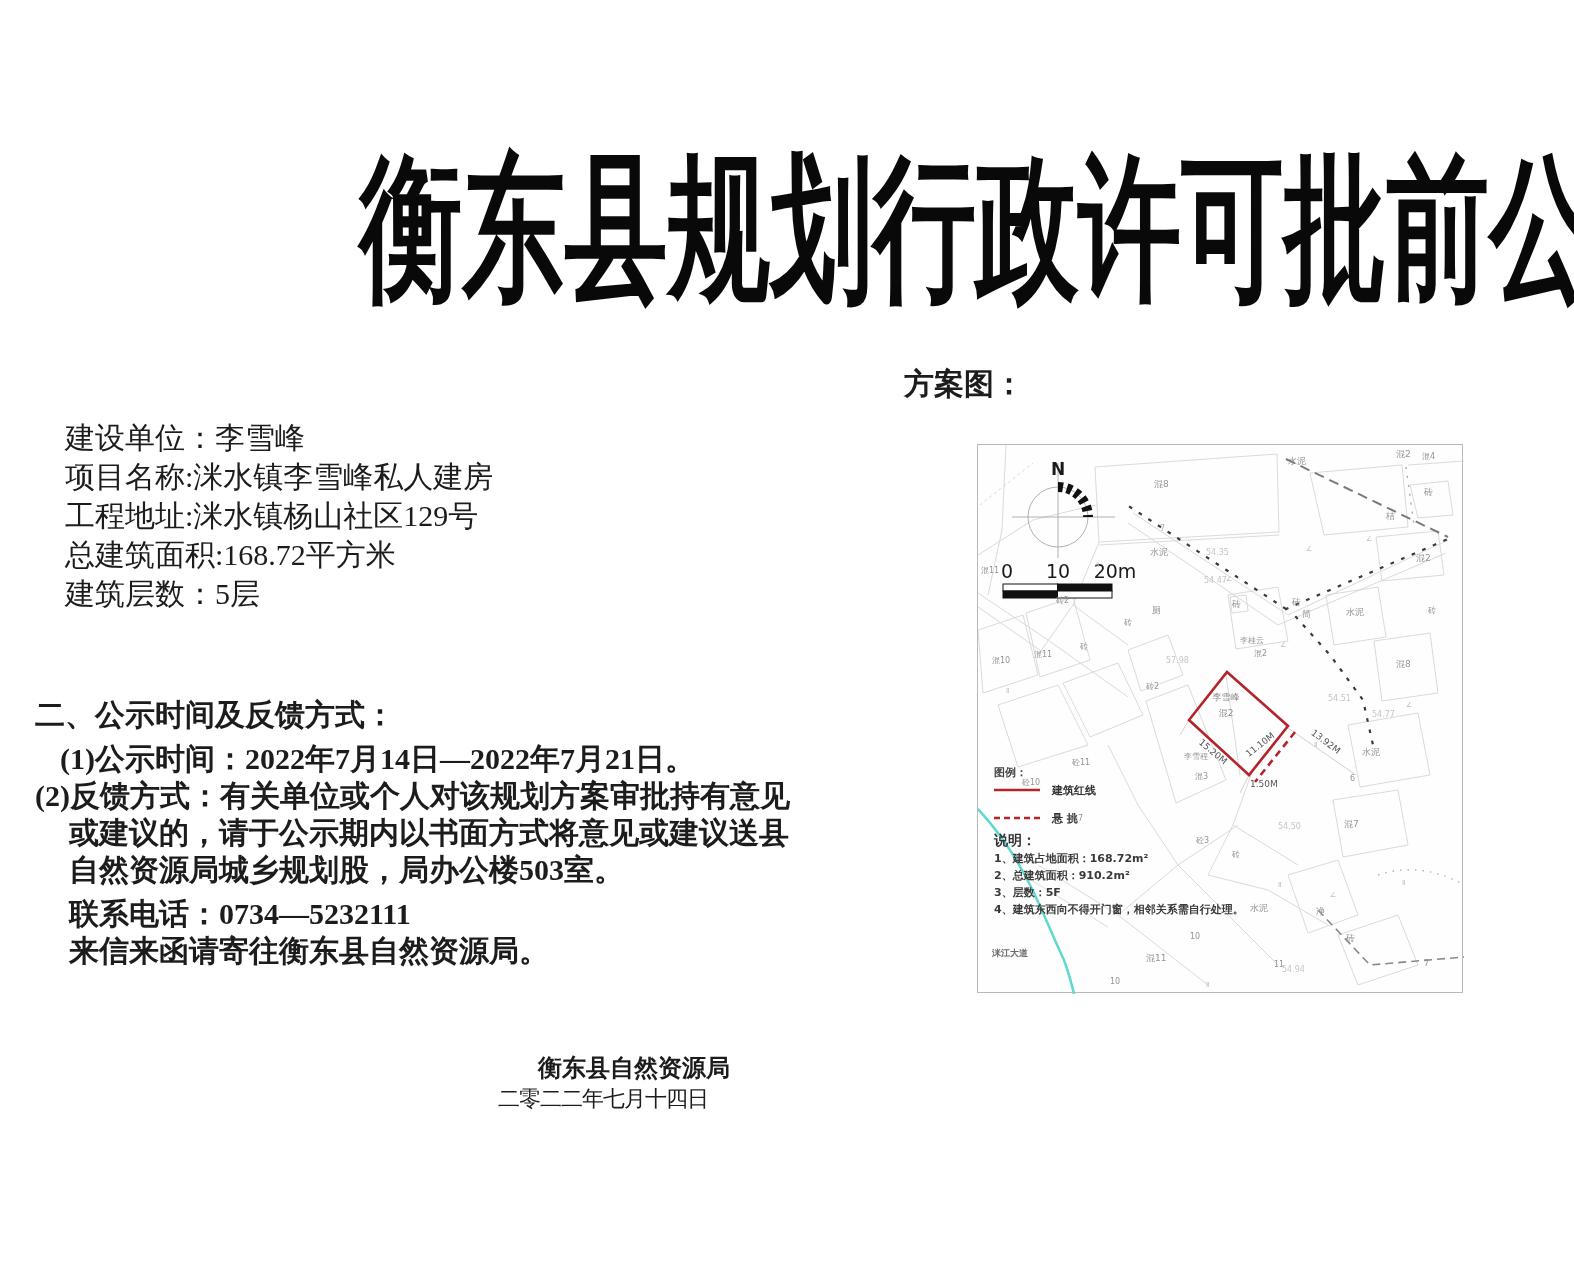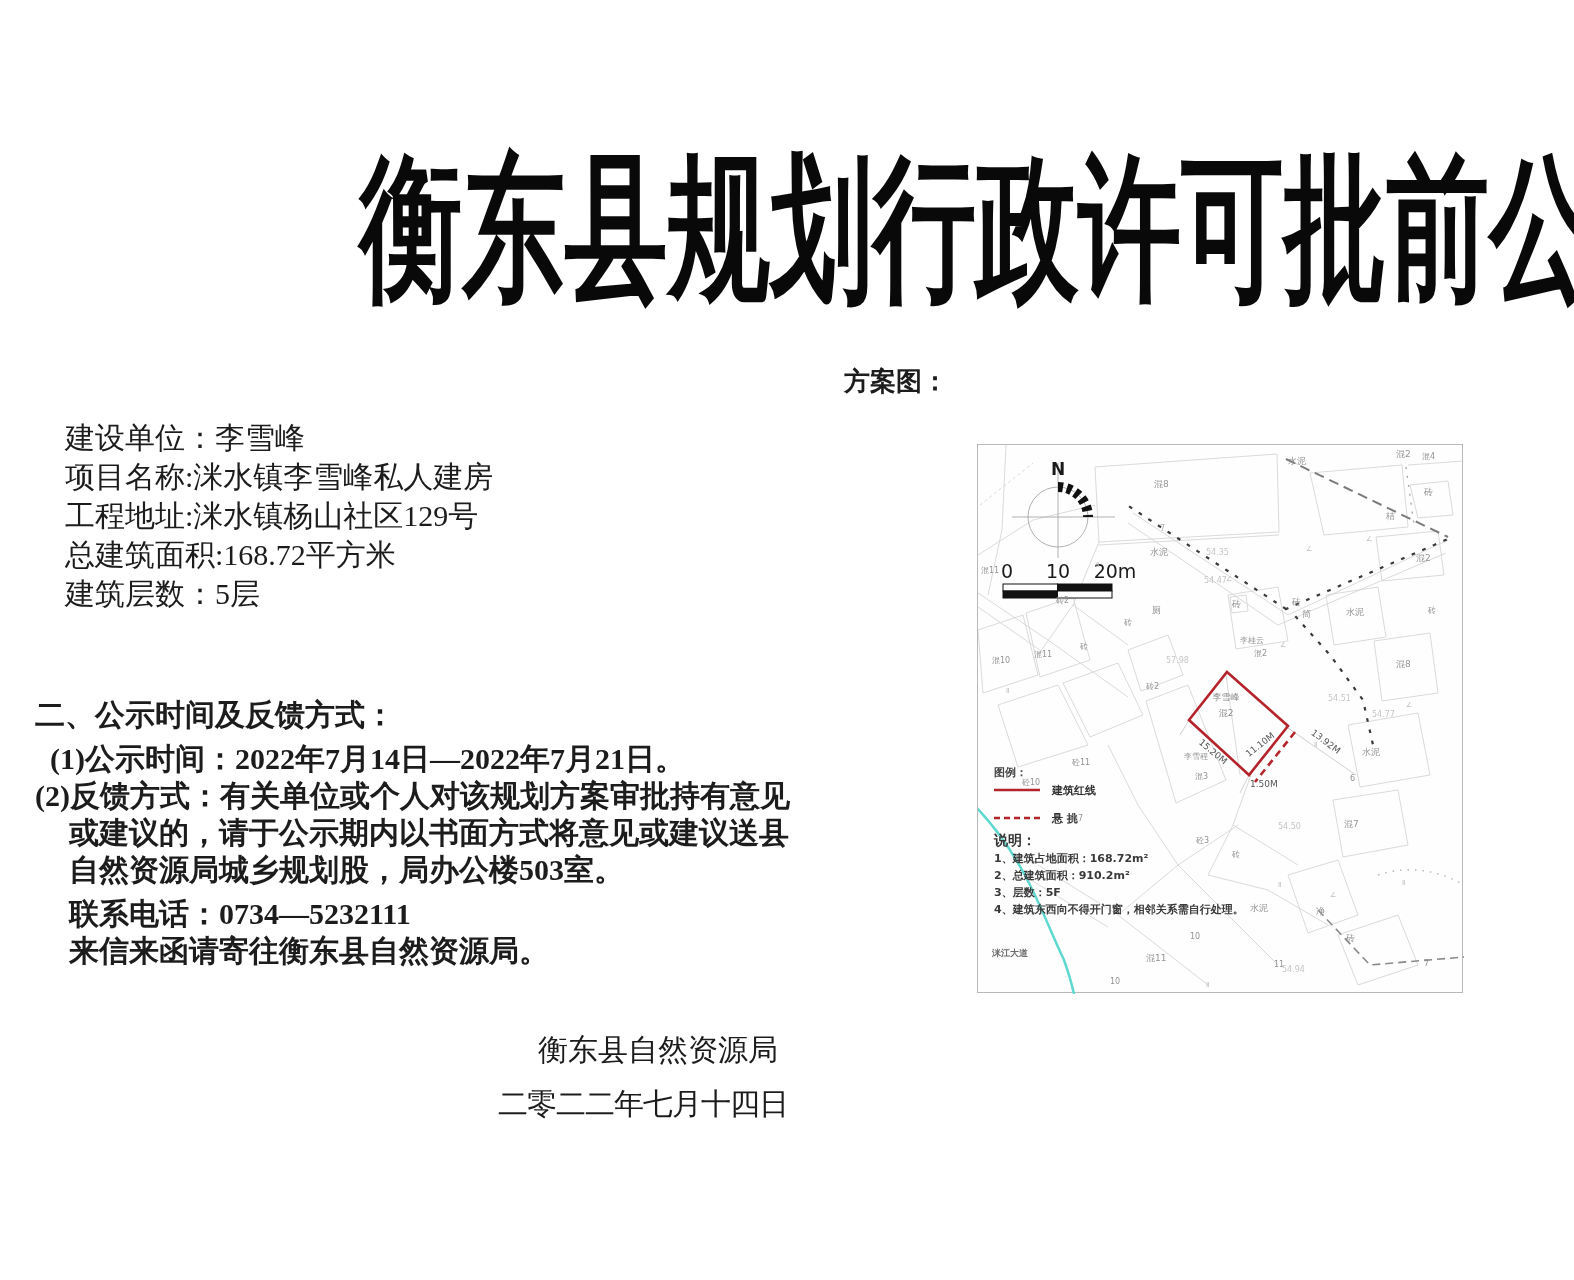--- a/index.html
+++ b/index.html
@@ -11,31 +11,31 @@
   .abs{position:absolute;}
   
   .title-wrap{left:0;top:140px;width:1574px;text-align:center;}
   .title{
     display:inline-block;font-family:"DejaVu Sans","Liberation Sans",sans-serif;
     font-weight:900;font-size:158px;line-height:176px;white-space:nowrap;
     transform:scaleX(0.65);transform-origin:50% 50%;color:#090909;
     letter-spacing:0;
   }
   
-  .plan-label{left:844px;top:364px;font-size:26px;font-weight:bold;}
+  .plan-label{left:904px;top:364px;font-size:30px;font-weight:bold;}
   
   .sec1{left:35px;top:418px;font-size:30px;line-height:39px;white-space:nowrap;}
   .sec1 .sub{margin-left:30px;}
   .sec2{left:35px;top:696px;font-size:30px;line-height:37px;white-space:nowrap;font-weight:bold;}
-  .sec2 .i1{margin-left:15px;margin-top:7px;}
+  .sec2 .i1{margin-left:25px;margin-top:7px;}
   .sec2 .i2{}
   .sec2 .cont{margin-left:34px;}
   .sec2 .gap{margin-top:7px;}
-  .sig-org{left:538px;top:1030px;font-size:30px;white-space:nowrap;}
-  .sig-date{left:498px;top:1084px;font-size:30px;letter-spacing:-1px;white-space:nowrap;}
+  .sig-org{left:538px;top:1052px;font-size:24px;white-space:nowrap;font-weight:bold;}
+  .sig-date{left:498px;top:1084px;font-size:22px;letter-spacing:-1px;white-space:nowrap;}
   
   .map{
     left:977px;top:444px;width:486px;height:549px;background:#fefefe;
     border:1px solid #b9b9b9;box-sizing:border-box;
   }
   svg text{font-family:"DejaVu Sans","Liberation Sans",sans-serif;}
 </style>
 </head>
 <body>
 

